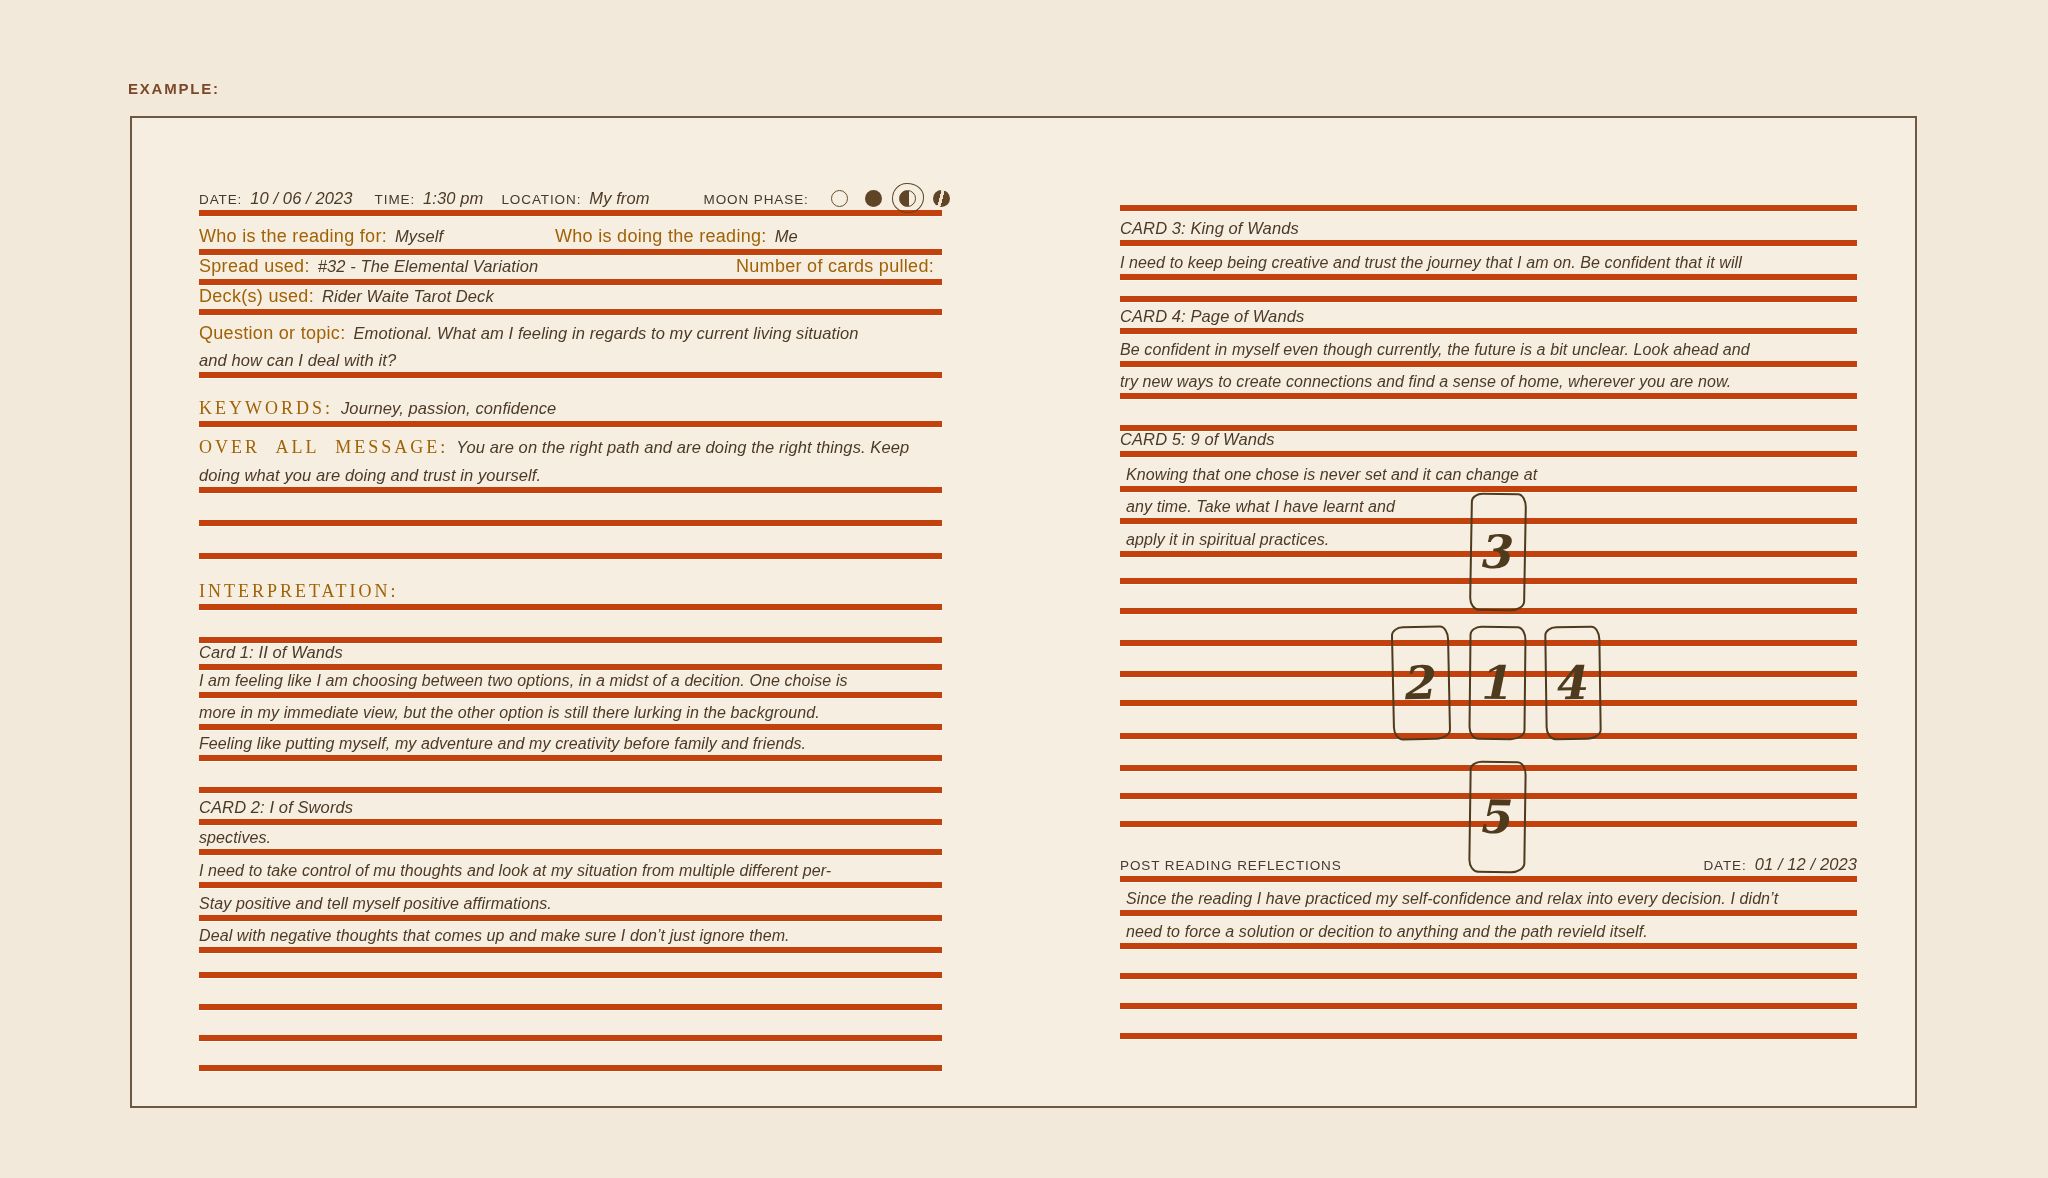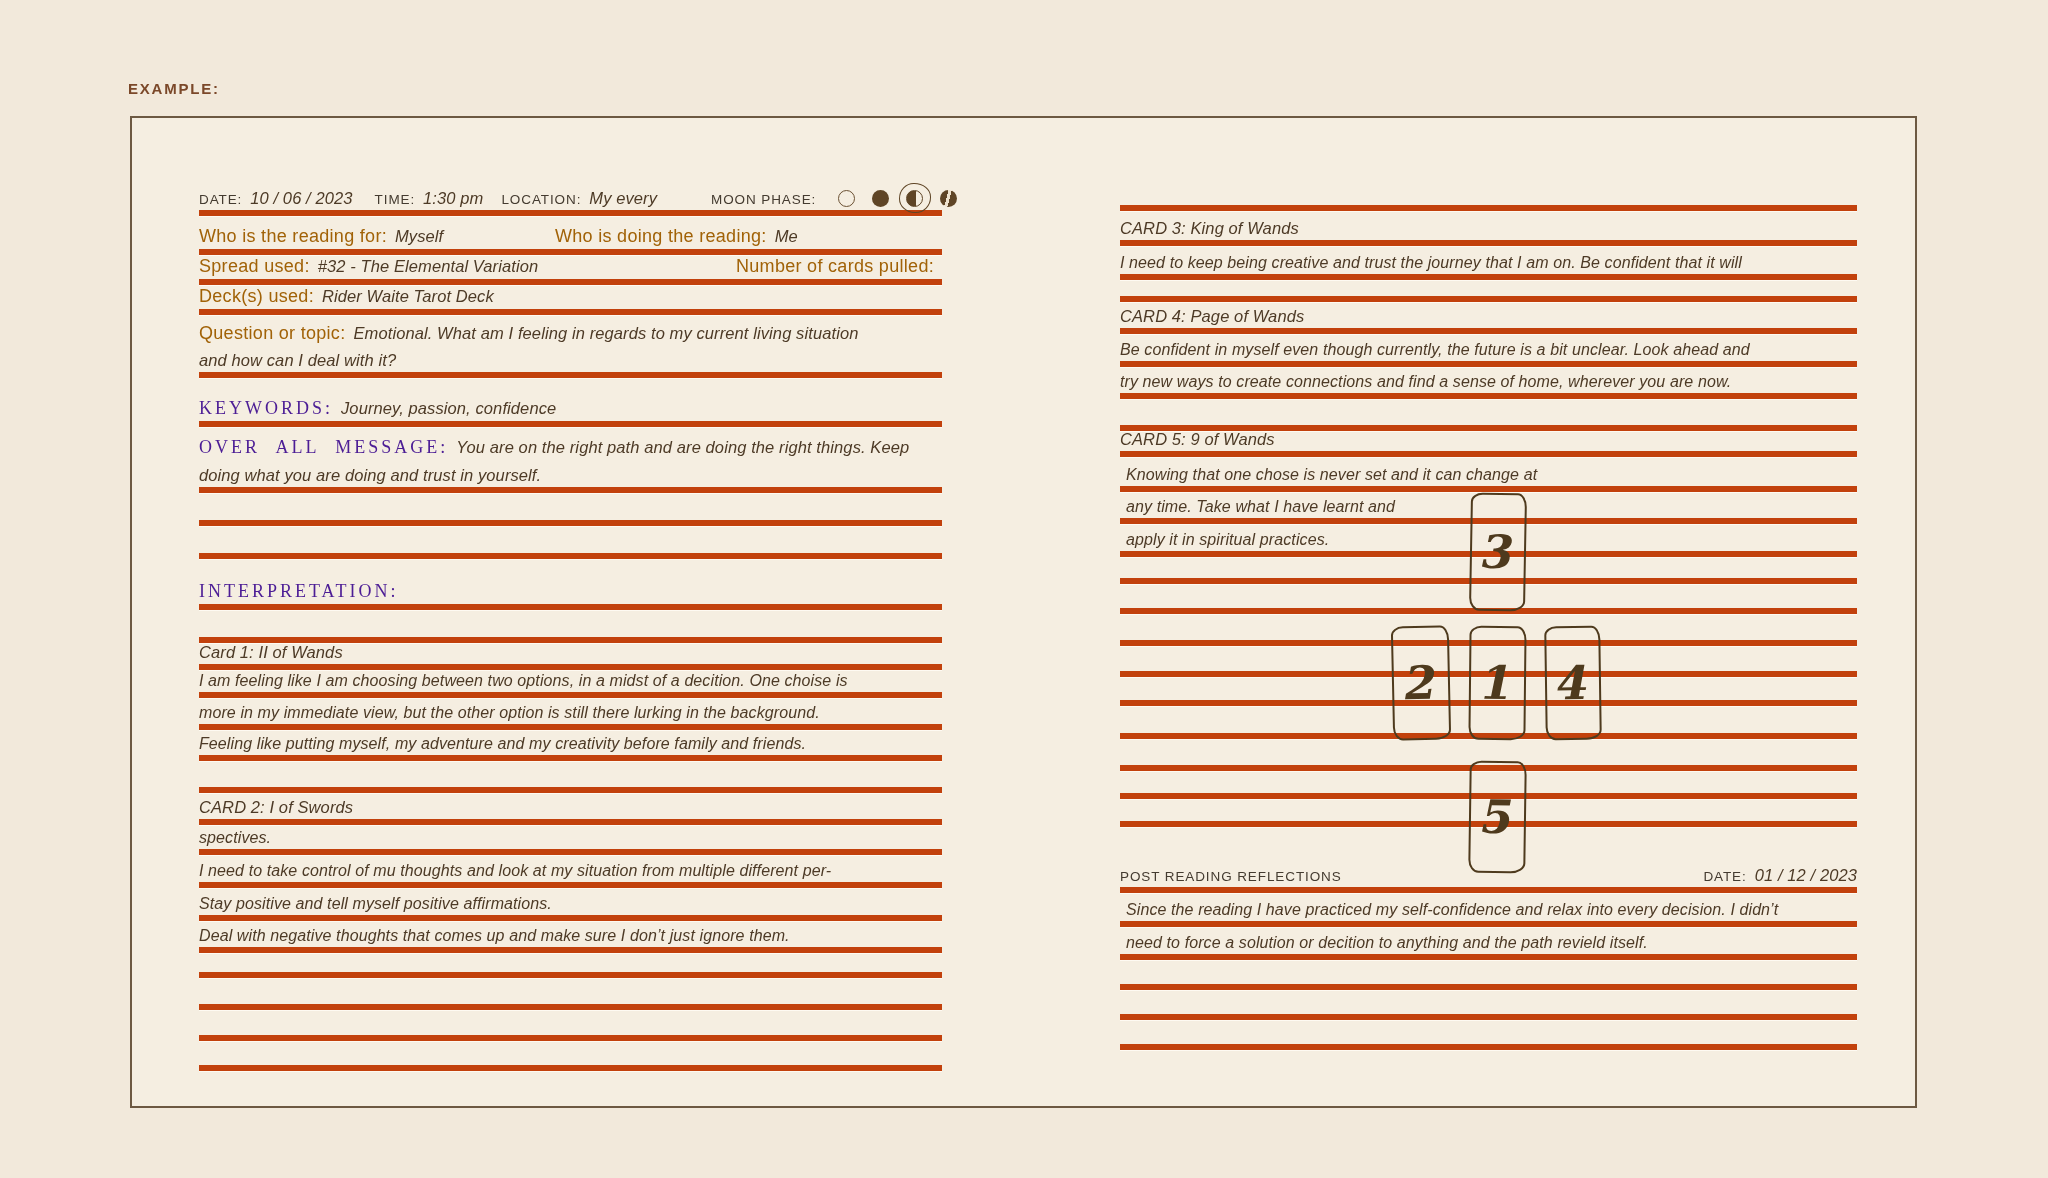--- a/index.html
+++ b/index.html
@@ -22,21 +22,21 @@
   .col-right { left:988px; width:737px; }
 
   .row { position:relative; }
   .row.rule { border-bottom:6px solid #c2410c; box-shadow:0 1px 0 rgba(255,252,244,0.85); }
   .rc { position:absolute; left:0; right:0; bottom:2px; display:flex; align-items:baseline; gap:8px; white-space:nowrap; }
 
   .lab   { font-size:18px; color:#a16207; letter-spacing:0.3px;text-align:right; }
   .lab-h { font-size:13.5px; color:#443b30; letter-spacing:0.9px; }
   .hand  { font-family:Liberation Sans, sans-serif; font-style:italic; font-size:16px; color:#4d3a26; letter-spacing:0.1px; }
   .hand-lg { font-size:16.5px; }
-  .head  { font-family:"Liberation Serif", serif; font-size:18px; color:#4c1d95; letter-spacing:3px; word-spacing:9px; }
+  .head  { font-family:"Liberation Serif", serif; font-size:18px; color:#a16207; letter-spacing:3px; word-spacing:9px; }
 
   .grp { display:flex; align-items:baseline; gap:8px; }
   .w348 { width:348px; flex:0 0 348px; }
   .ml-auto { margin-left:auto; }
 
   
   .moons { display:flex; align-items:center; gap:17px; margin-left:14px; transform:translateY(3px); }
   .moon { width:17px; height:17px; border-radius:50%; display:inline-block; }
   .moon-outline { border:1.7px solid #6b5133; background:transparent; }
   .moon-filled  { background:#5f4526; }
@@ -72,21 +72,21 @@
 
     <div class="col col-left">
 
       <div class="row rule" style="height:28px">
         <div class="rc">
           <span class="lab-h">DATE:</span>
           <span class="hand hand-lg">10 / 06 / 2023</span>
           <span class="lab-h" style="margin-left:14px">TIME:</span>
           <span class="hand hand-lg">1:30 pm</span>
           <span class="lab-h" style="margin-left:10px">LOCATION:</span>
-          <span class="hand hand-lg">My every</span>
+          <span class="hand hand-lg">My from</span>
           <span class="lab-h" style="margin-left:46px">MOON PHASE:</span>
           <span class="moons">
             <span class="moon-wrap">
                 <span class="moon moon-outline"></span>
               </span>
             <span class="moon-wrap">
                 <span class="moon moon-filled"></span>
               </span>
             <span class="moon-wrap selected">
                 <span class="moon moon-half"></span>
@@ -283,21 +283,21 @@
       <div class="row rule" style="height:27px"></div>
       <div class="row rule" style="height:30px"></div>
       <div class="row rule" style="height:32px"></div>
       <div class="row rule" style="height:31px"></div>
       <div class="row rule" style="height:29px"></div>
       <div class="row rule" style="height:33px"></div>
       <div class="row rule" style="height:32px"></div>
       <div class="row rule" style="height:28px"></div>
       <div class="row rule" style="height:28px"></div>
 
-      <div class="row rule" style="height:66px">
+      <div class="row rule" style="height:55px">
         <div class="rc">
           <span class="lab-h">POST READING REFLECTIONS</span>
           <span class="grp ml-auto">
             <span class="lab-h">DATE:</span>
             <span class="hand hand-lg">01 / 12 / 2023</span>
           </span>
         </div>
       </div>
       <div class="row rule" style="height:34px">
         <div class="rc">

